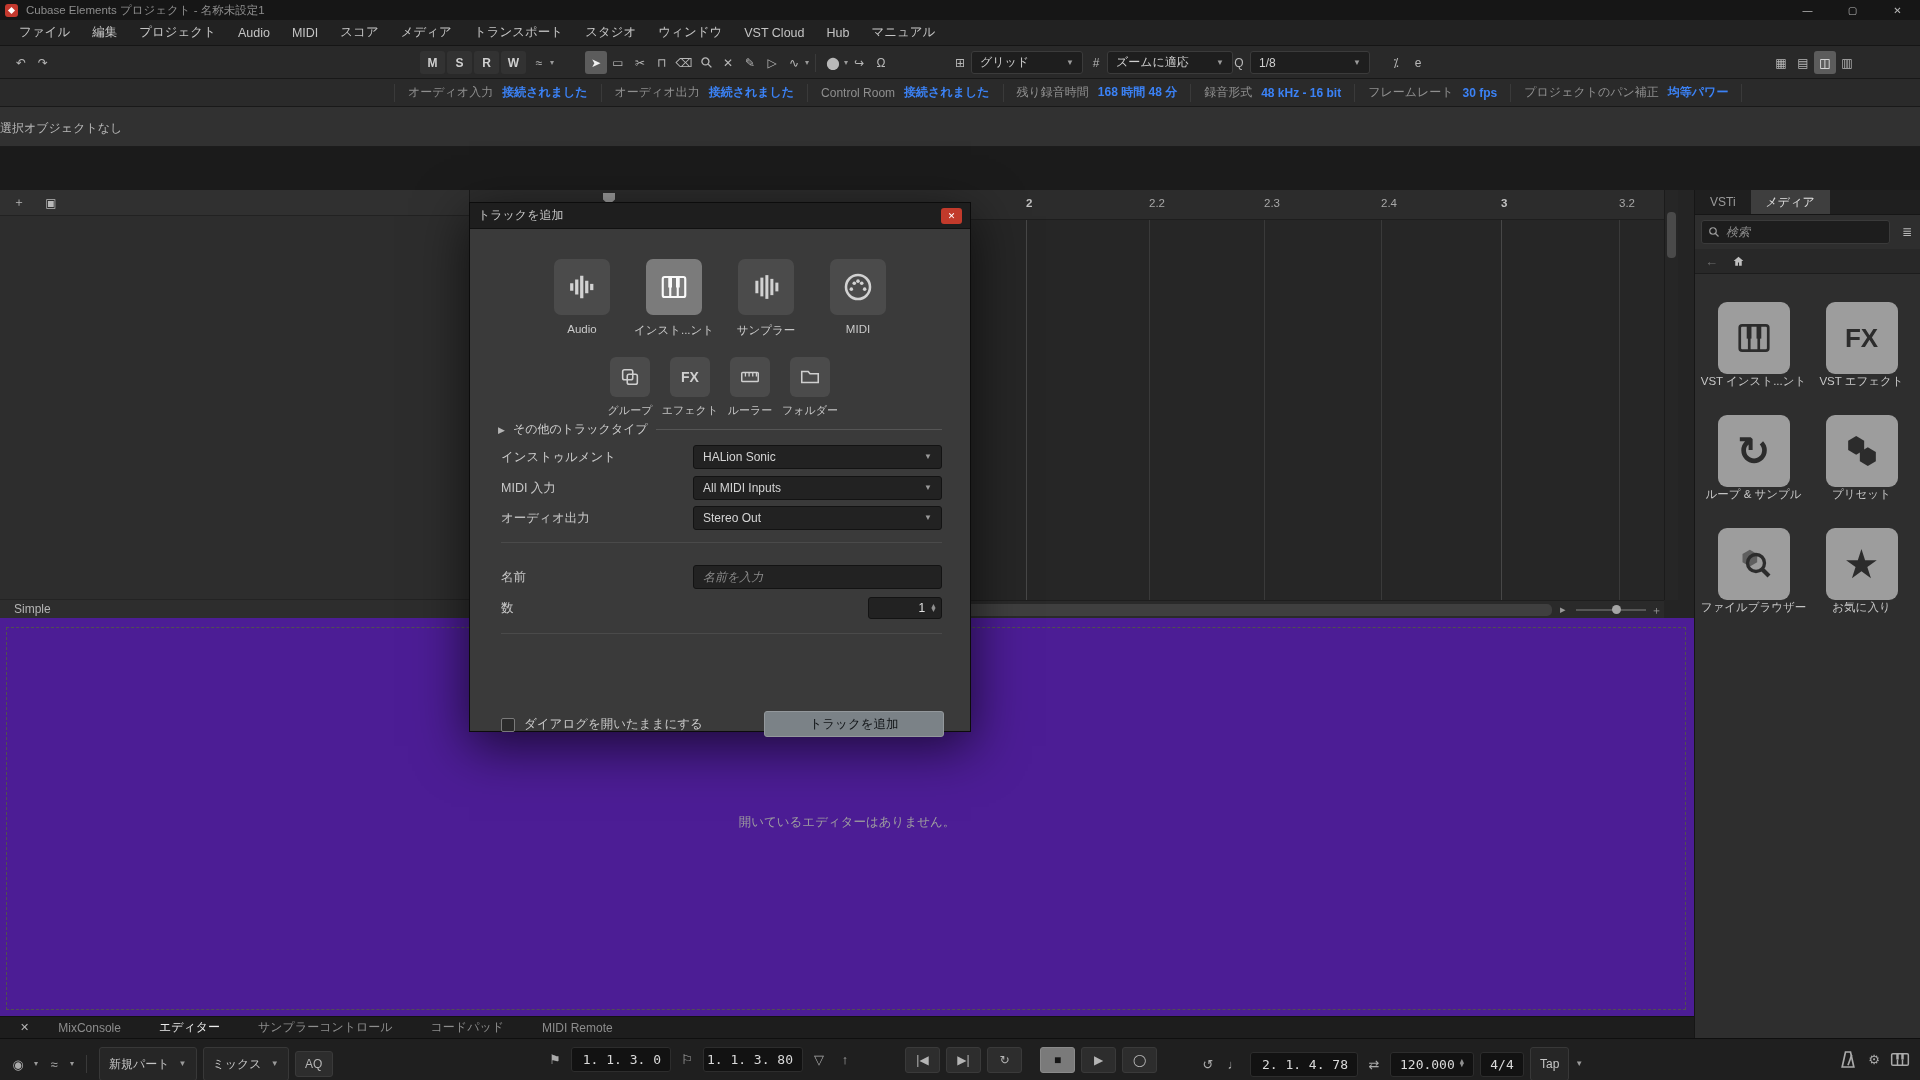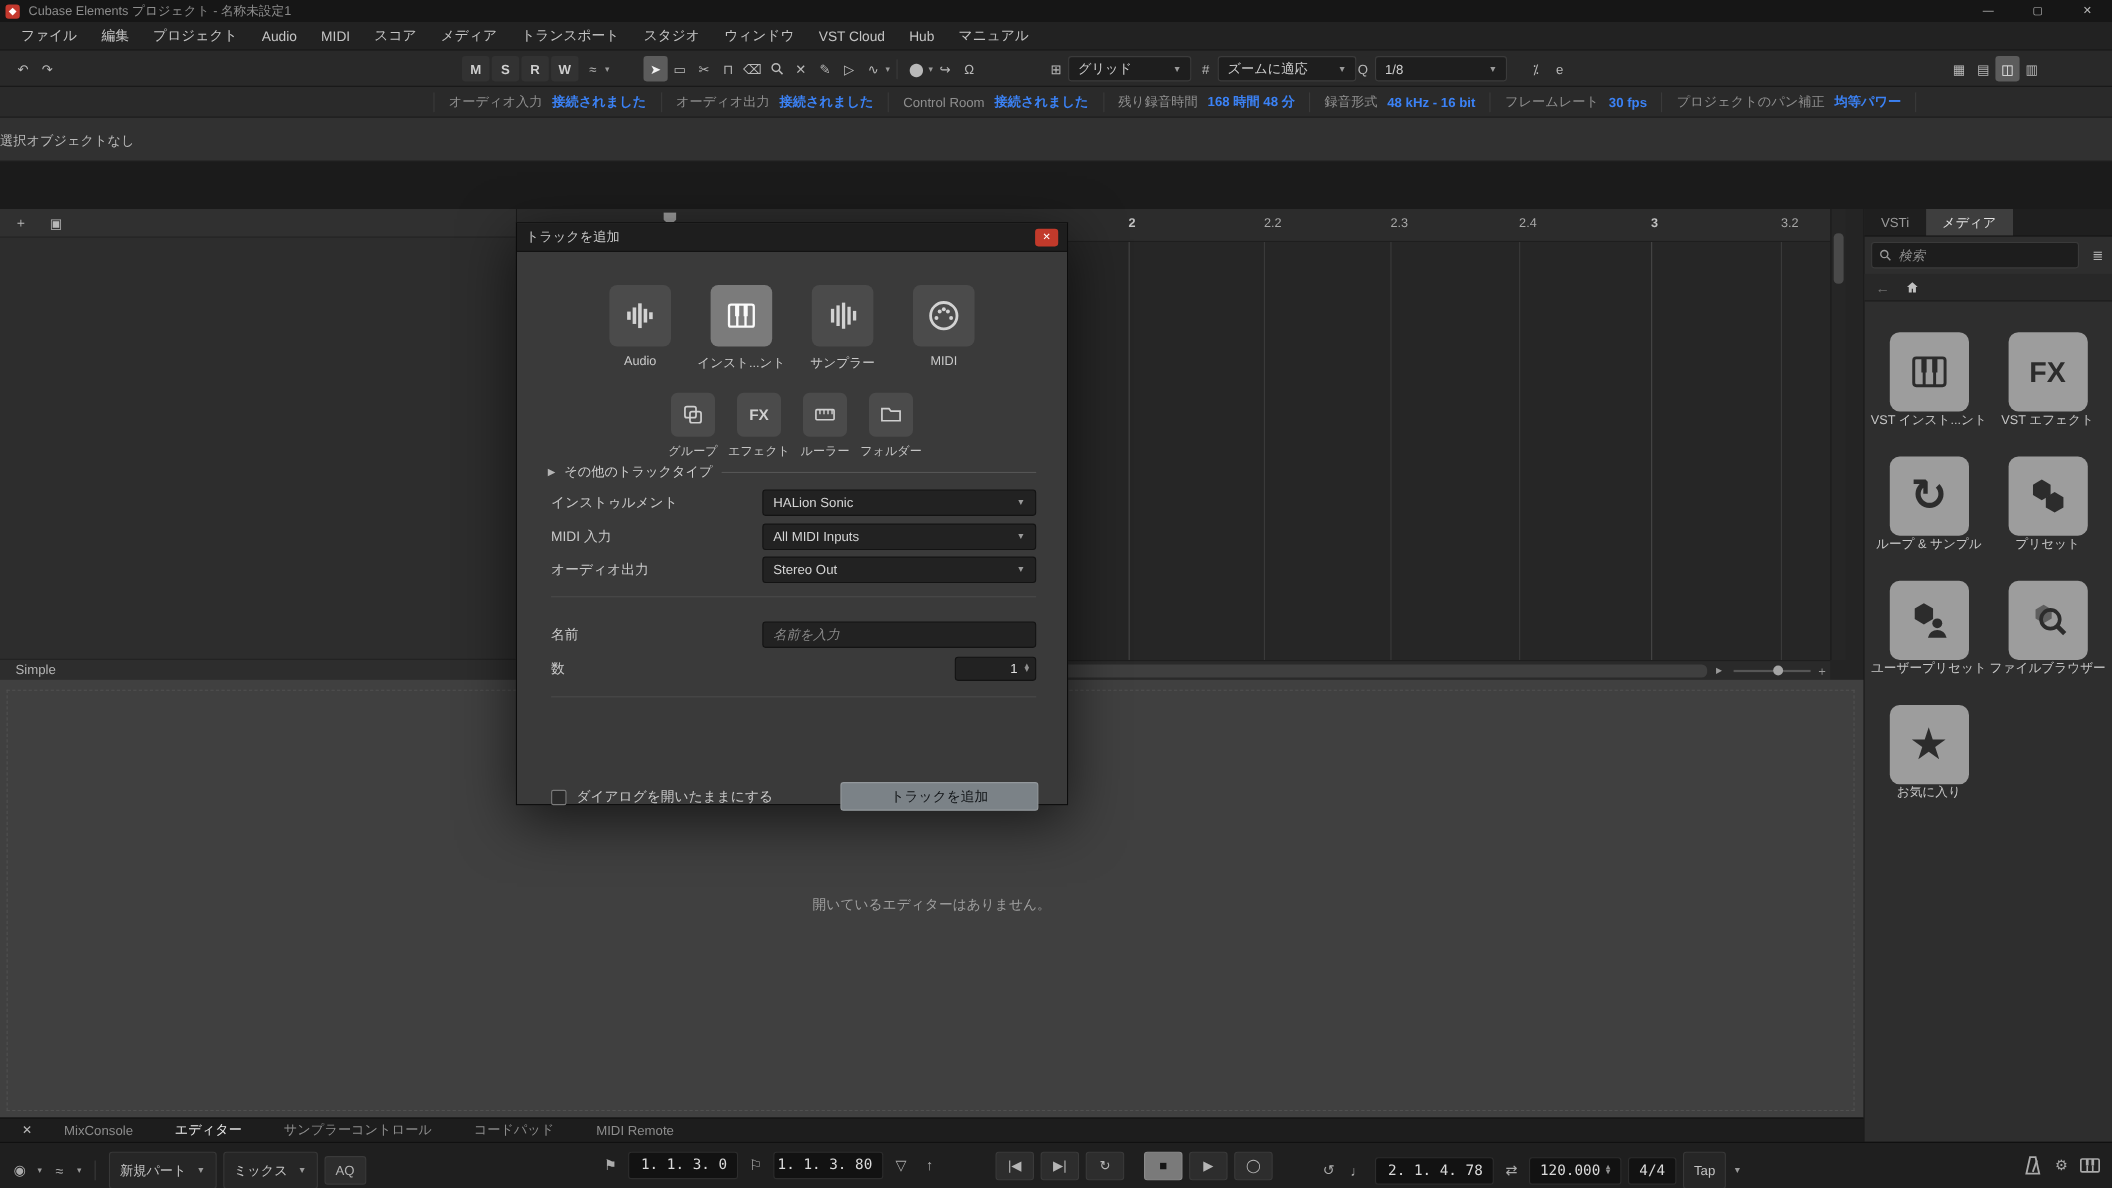--- a/index.html
+++ b/index.html
@@ -77,21 +77,21 @@
   .rp-search{flex:1;height:24px;background:#1d1d1d;border:1px solid #3a3a3a;border-radius:3px;display:flex;align-items:center;gap:6px;padding:0 6px;}
   .rp-search input{flex:1;min-width:0;background:transparent;border:none;outline:none;color:#cfcfcf;font-style:italic;font-size:12px;font-family:inherit;}
   .rp-search input::placeholder{color:#8b8b8b;font-style:italic;}
   .rp-nav{height:25px;background:#282828;border-bottom:1px solid #1c1c1c;display:flex;align-items:center;gap:14px;padding-left:10px;font-size:13px;}
   .tiles{position:absolute;top:112px;left:0;right:0;display:grid;grid-template-columns:92px 92px;justify-content:center;column-gap:16px;row-gap:26px;}
   .tile{display:flex;flex-direction:column;align-items:center;}
   .tile-icon{width:72px;height:72px;background:#9d9d9d;border-radius:9px;display:flex;align-items:center;justify-content:center;color:#2c2c2c;}
   .tile-label{font-size:11.5px;color:#c7c7c7;text-align:center;white-space:nowrap;}
 
   
-  .lower-zone{position:absolute;top:618px;left:0;width:1694px;height:398px;background:#404040;}
+  .lower-zone{position:absolute;top:618px;left:0;width:1694px;height:398px;background:#4c1d95;}
   .lz-dashed{position:absolute;left:6px;right:8px;top:9px;bottom:6px;border:1px dashed #505050;}
   .lz-empty{position:absolute;top:196px;left:0;width:100%;text-align:center;color:#9f9f9f;font-size:12.5px;}
   .bottom-tabs{position:absolute;top:1016px;left:0;width:1694px;height:22px;background:#1d1d1d;border-top:1px solid #131313;display:flex;align-items:center;padding-left:10px;}
   .bt-close{color:#b5b5b5;font-size:11px;padding:0 10px;}
   .bt-tab{font-size:12px;color:#8d8d8d;padding:0 19px;white-space:nowrap;}
   .bt-tab.active{color:#ececec;}
 
   
   .transport{position:absolute;top:1038px;left:0;right:0;height:42px;background:#1f1f1f;border-top:1px solid #0f0f0f;}
   .transport>div{position:absolute;top:8px;display:flex;align-items:center;gap:6px;}
@@ -358,30 +358,20 @@
           <svg width="40" height="40" viewBox="0 0 24 24">
               <path d="M8.5 3 l4.8 2.8 v5.6 L8.5 14.2 3.7 11.4 v-5.6 z" fill="currentColor"></path>
               <path d="M15.5 9.8 l4.8 2.8 v5.6 L15.5 21 10.7 18.2 v-5.6 z" fill="currentColor"></path>
             </svg>
         </div>
         <div class="tile-label">プリセット</div>
       </div>
       <div class="tile">
         <div class="tile-icon">
           <svg width="40" height="40" viewBox="0 0 24 24">
-              <path d="M9 2.6 l5 2.9 v5.8 L9 14.2 4 11.3 v-5.8 z" fill="currentColor"></path>
-              <circle cx="16.3" cy="13.6" r="2.7" fill="currentColor"></circle>
-              <path d="M11.2 21.4 a5.2 5.2 0 0 1 10.2 0 z" fill="currentColor"></path>
-            </svg>
-        </div>
-        <div class="tile-label">ユーザープリセット</div>
-      </div>
-      <div class="tile">
-        <div class="tile-icon">
-          <svg width="40" height="40" viewBox="0 0 24 24">
               <path d="M9.5 3.5 l4.4 2.5 v5 L9.5 13.5 5.1 11 v-5 z" fill="currentColor" opacity=".55"></path>
               <circle cx="13.2" cy="11.4" r="5.1" fill="none" stroke="currentColor" stroke-width="2"></circle>
               <line x1="16.9" y1="15.1" x2="21" y2="19.2" stroke="currentColor" stroke-width="2.5"></line>
             </svg>
         </div>
         <div class="tile-label">ファイルブラウザー</div>
       </div>
       <div class="tile">
         <div class="tile-icon" style="font-size:40px;">★</div>
         <div class="tile-label">お気に入り</div>

